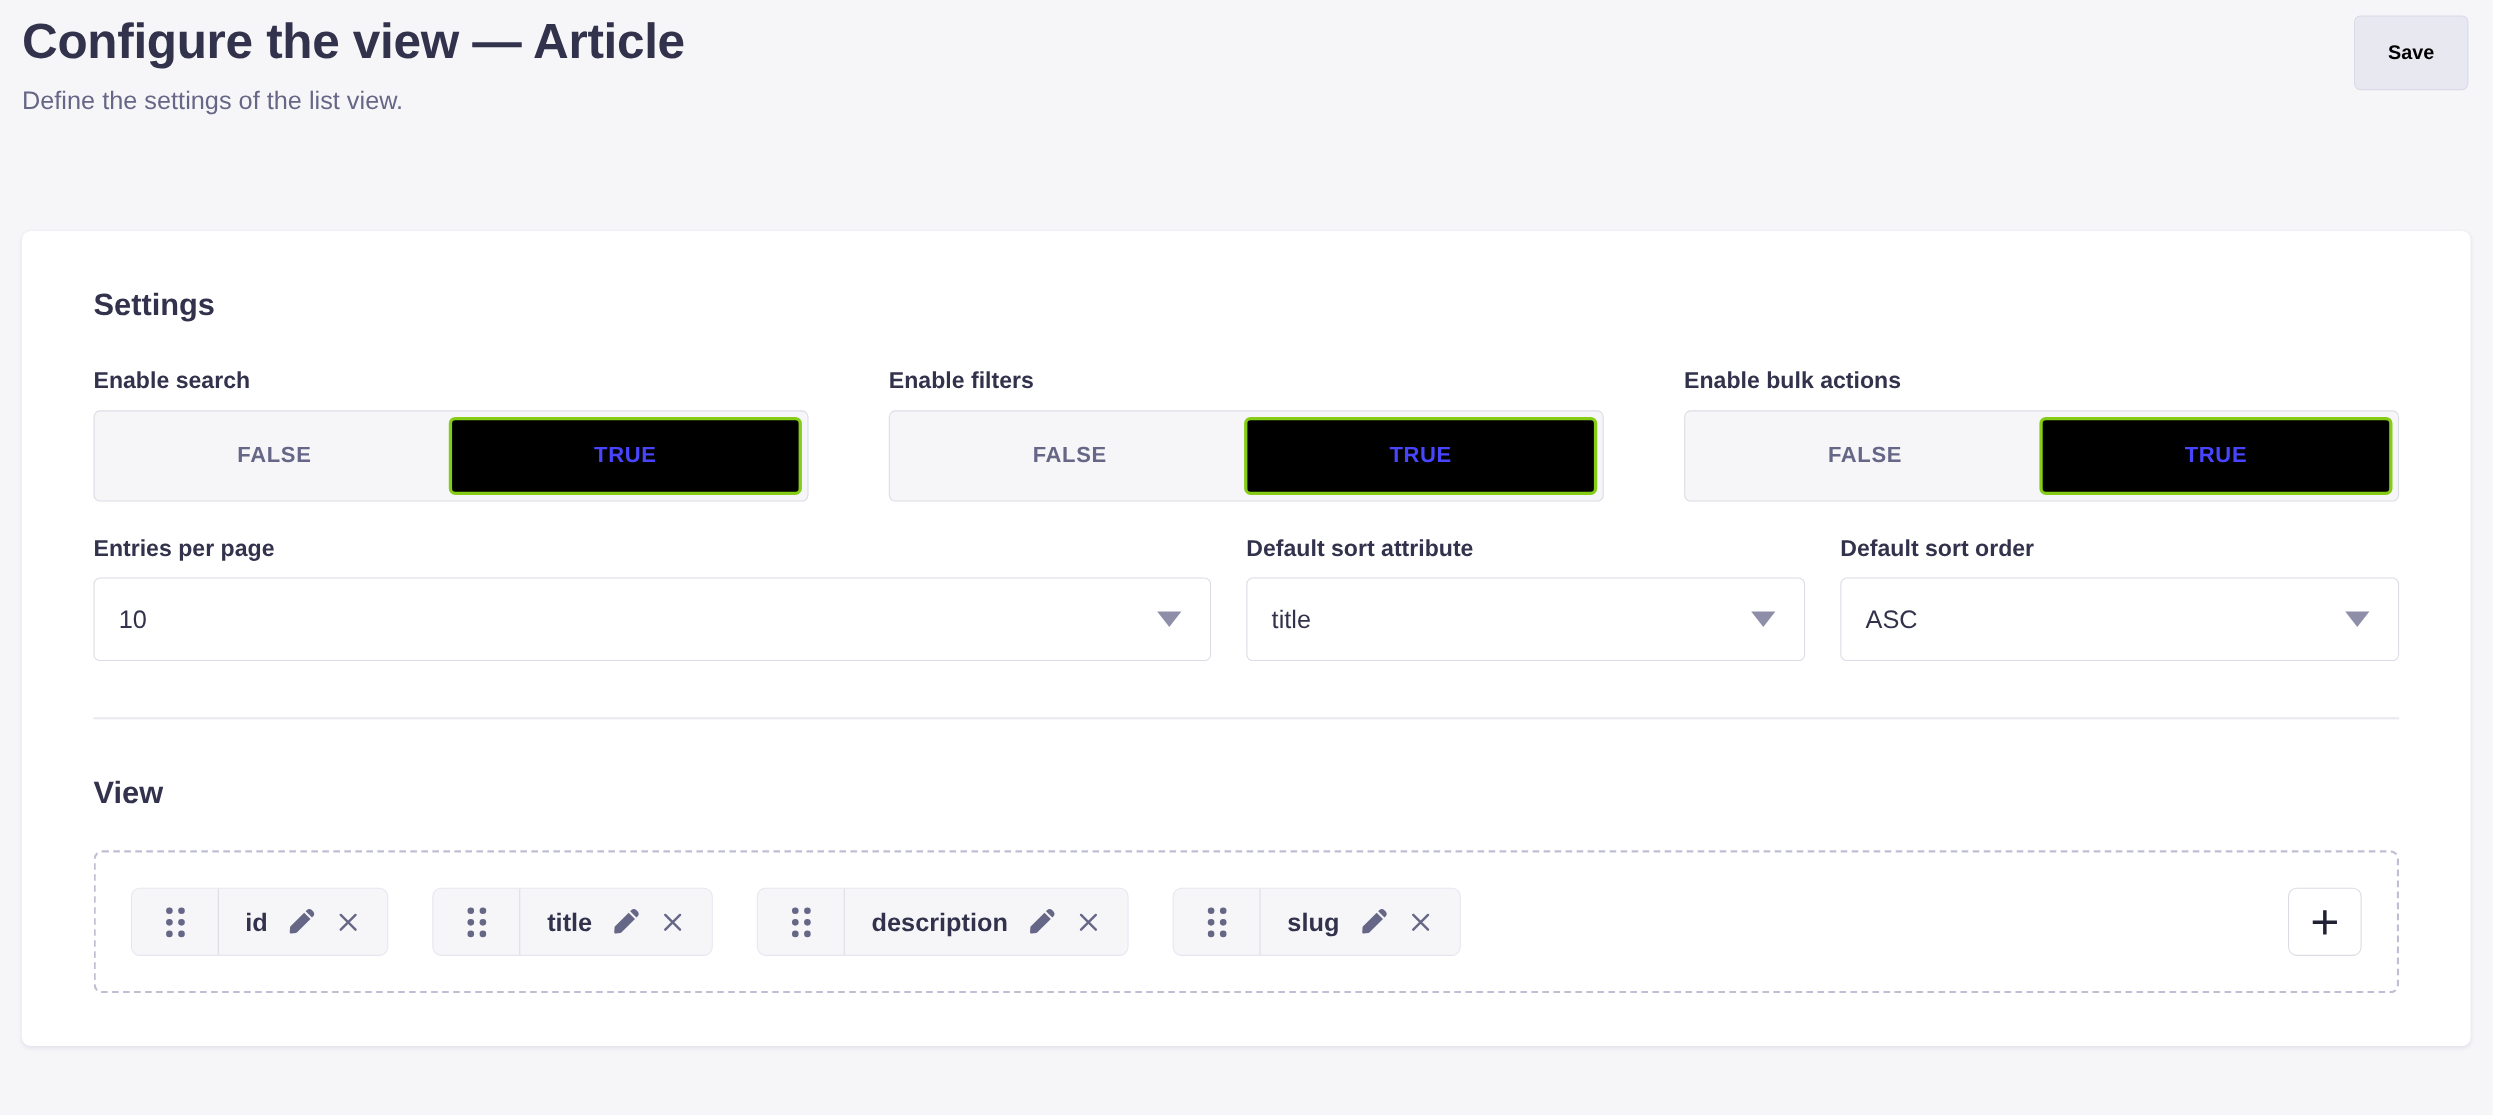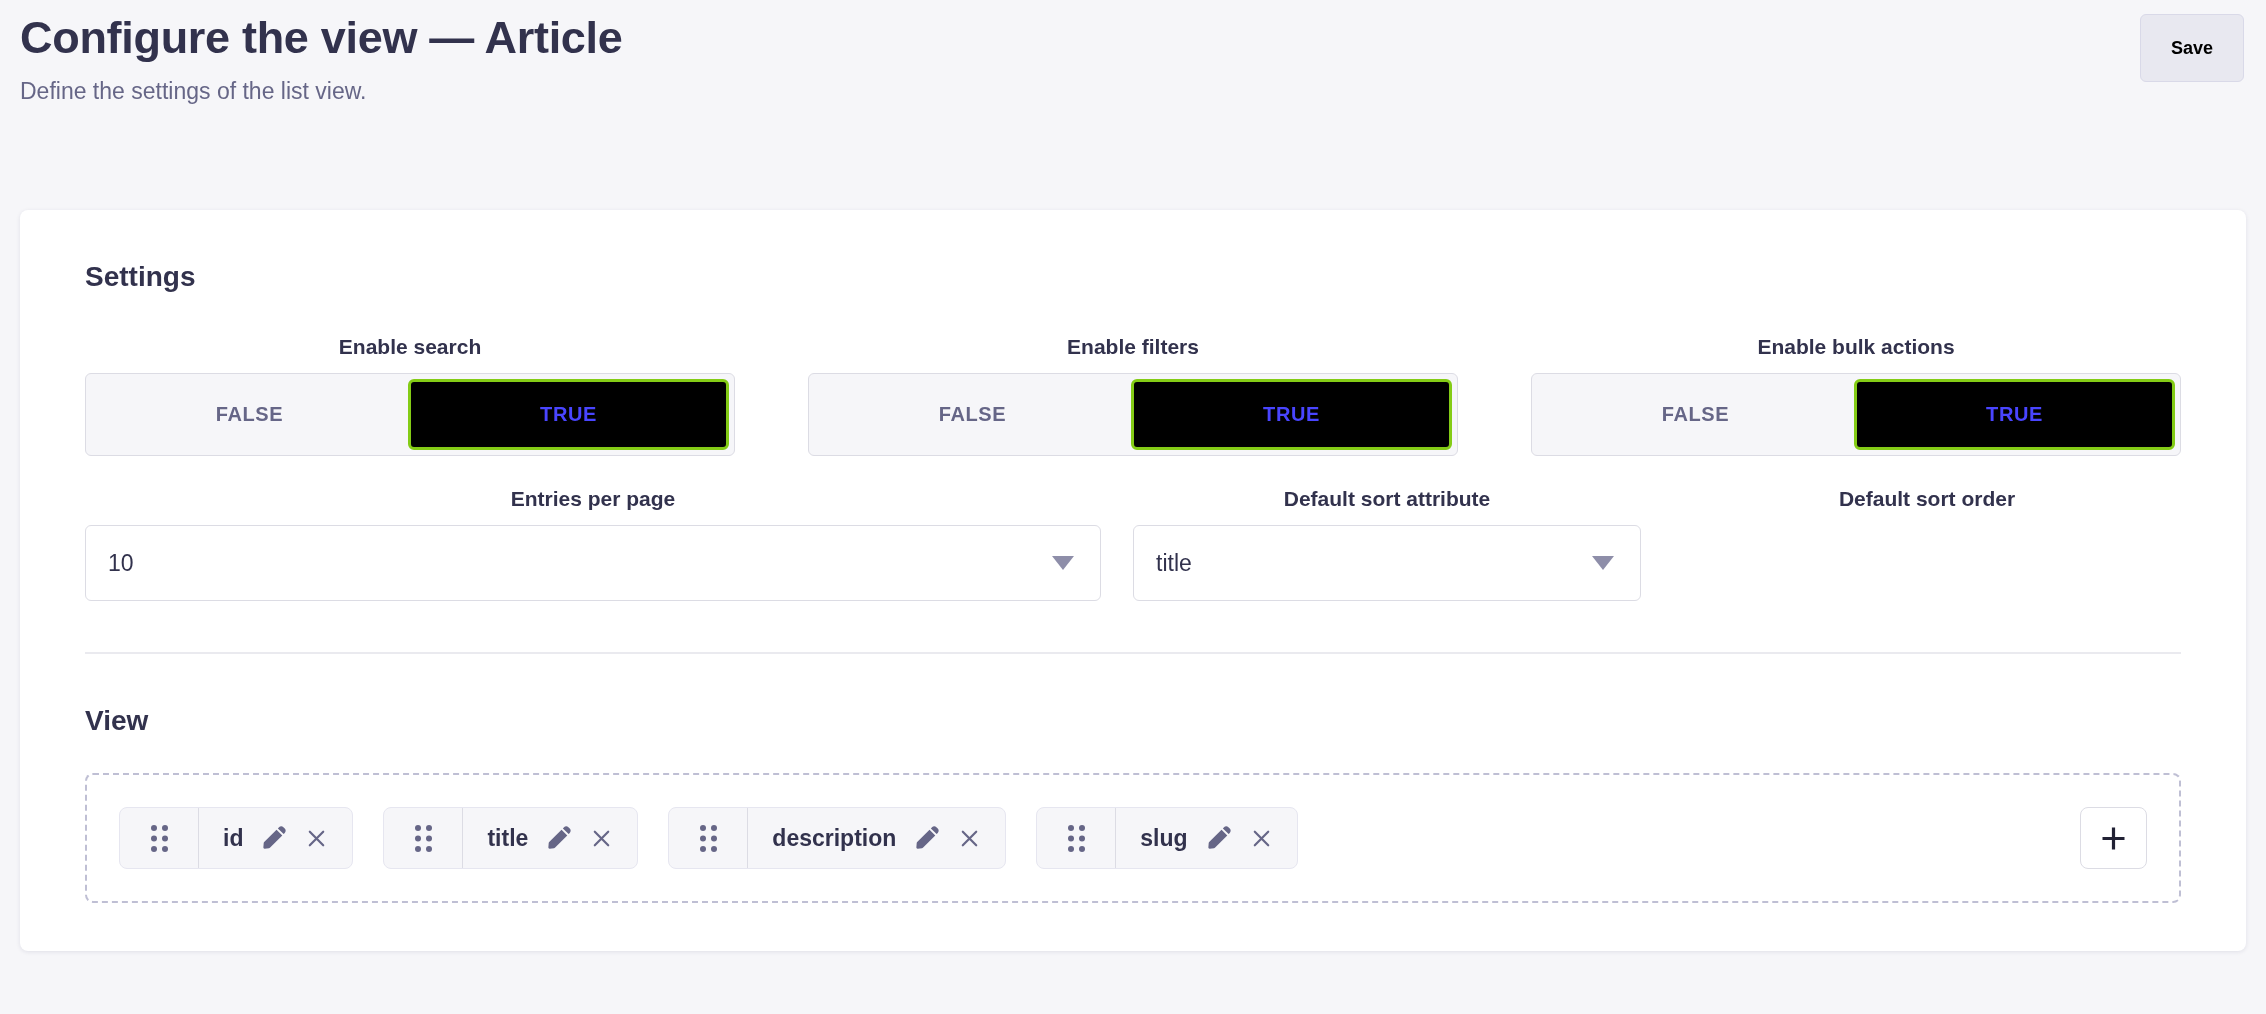--- a/index.html
+++ b/index.html
@@ -39,21 +39,21 @@
     padding: 50px 65px 48px 65px;
   }
   .section-heading {
     font-size: 28px; font-weight: 600; color: #32324d; line-height: 34px;
   }
   .settings-heading { margin-bottom: 40px; }
 
   .field-label {
     display: block;
     font-size: 21px; font-weight: 600; color: #32324d;
-    line-height: 26px; margin-bottom: 13px; text-align: center;
+    line-height: 26px; margin-bottom: 13px;
   }
 
   
   .toggle-row {
     display: grid;
     grid-template-columns: repeat(3, 1fr);
     column-gap: 73px;
   }
   .toggle-group {
     height: 83px;
@@ -119,21 +119,21 @@
 
   
   .view-heading { margin-top: 50px; }
   .drop-zone {
     margin-top: 35px;
     border: 2px dashed #bfbfd4;
     border-radius: 8px;
     padding: 32px;
     display: flex;
     align-items: center;
-    gap: 30px;
+    gap: 40px;
   }
   .chip {
     display: flex; align-items: center;
     height: 62px;
     background: #f6f6f9;
     border: 1px solid #e6e6f0;
     border-radius: 8px;
   }
   .chip-handle {
     width: 79px; align-self: stretch;
@@ -216,20 +216,24 @@
     <div>
       <span class="field-label">Default sort attribute</span>
       <div class="select-box">
         <span class="select-value">title</span>
         <span class="caret"></span>
       </div>
     </div>
 
     <div>
       <span class="field-label">Default sort order</span>
+      <div class="select-box">
+        <span class="select-value">ASC</span>
+        <span class="caret"></span>
+      </div>
     </div>
   </div>
 
   <hr class="divider">
 
   <h2 class="section-heading view-heading">View</h2>
 
   <div class="drop-zone">
 
     <div class="chip">

